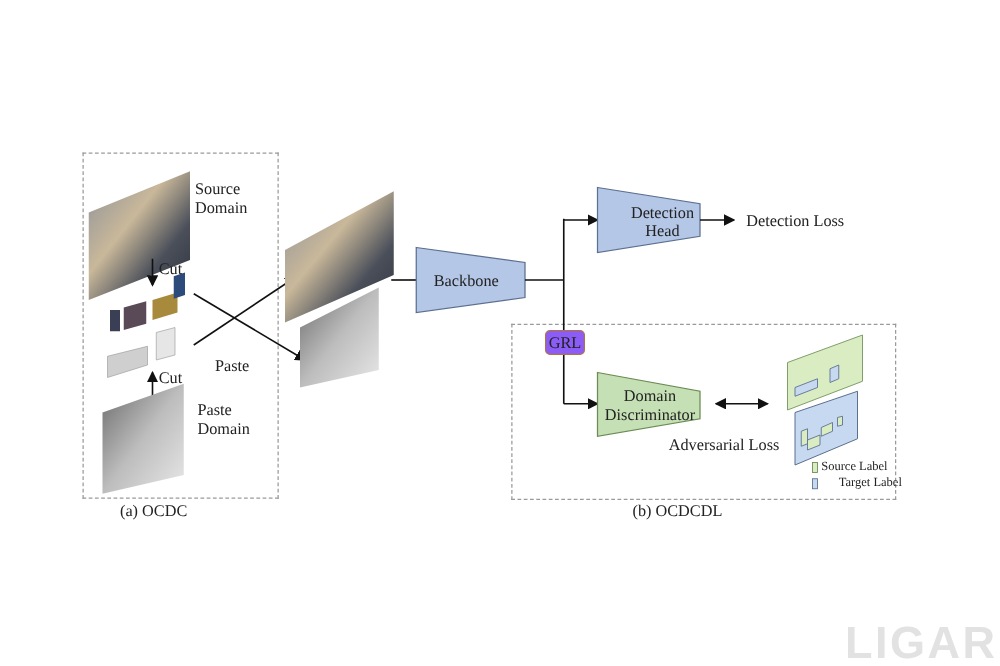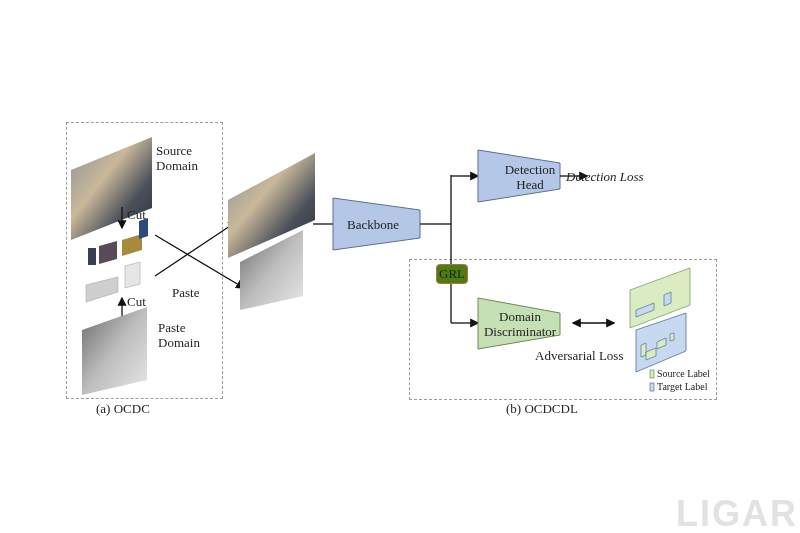--- a/index.html
+++ b/index.html
@@ -86,48 +86,48 @@
   <polygon points="636,330 686,313 686,351 636,372" fill="#c6d9f1" stroke="#5b6f8f" stroke-width="0.8"></polygon>
   <polygon points="641,345 646,343 646,355 641,357" fill="#d9ecc2" stroke="#5b6f8f" stroke-width="0.7"></polygon>
   <polygon points="646,352 656,348 656,356 646,360" fill="#d9ecc2" stroke="#5b6f8f" stroke-width="0.7"></polygon>
   <polygon points="657,342 666,338 666,345 657,349" fill="#d9ecc2" stroke="#5b6f8f" stroke-width="0.7"></polygon>
   <polygon points="670,334 674,333 674,340 670,341" fill="#d9ecc2" stroke="#5b6f8f" stroke-width="0.7"></polygon>
 
   <rect x="650" y="370" width="4" height="8" fill="#d9ecc2" stroke="#6b8a55" stroke-width="0.7"></rect>
   <rect x="650" y="383" width="4" height="8" fill="#c6d9f1" stroke="#5b6f8f" stroke-width="0.7"></rect>
 </svg>
 
-<div class="abs center lbl" style="left:436px;top:264px;width:30px;height:18px;line-height:18px;background:#4d7c0f;border:1px solid #b07050;border-radius:4px;">
+<div class="abs center lbl" style="left:436px;top:264px;width:30px;height:18px;line-height:18px;background:#8b5cf6;border:1px solid #b07050;border-radius:4px;">
   <span>GRL</span>
 </div>
 
 <div class="abs lbl" style="left:156px;top:143px;">
   <div>Source</div>
   <div>Domain</div>
 </div>
 <div class="abs lbl" style="left:127px;top:207px;">Cut</div>
 <div class="abs lbl" style="left:127px;top:294px;">Cut</div>
 <div class="abs lbl" style="left:172px;top:273px;margin-top:12px;">Paste</div>
 <div class="abs lbl" style="left:158px;top:320px;">
   <div>Paste</div>
   <div>Domain</div>
 </div>
 
 <div class="abs lbl center" style="left:335px;top:217px;width:76px;">Backbone</div>
 <div class="abs lbl center" style="left:480px;top:162px;width:100px;">
   <div>Detection</div>
   <div>Head</div>
 </div>
-<div class="abs lbl" style="left:566px;top:169px;font-style:italic;">Detection Loss</div>
+<div class="abs lbl" style="left:597px;top:169px;">Detection Loss</div>
 
 <div class="abs lbl center" style="left:480px;top:309px;width:80px;">
   <div>Domain</div>
   <div>Discriminator</div>
 </div>
 <div class="abs lbl" style="left:535px;top:348px;">Adversarial Loss</div>
 
 <div class="abs legtxt" style="left:657px;top:368px;">Source Label</div>
-<div class="abs legtxt" style="left:657px;top:381px;">Target Label</div>
+<div class="abs legtxt" style="left:671px;top:381px;">Target Label</div>
 
 <div class="abs caption" style="left:96px;top:401px;width:100px;">(a) OCDC</div>
 <div class="abs caption" style="left:506px;top:401px;width:110px;">(b) OCDCDL</div>
 
 <div class="abs watermark" style="left:676px;top:493px;">LIGARE</div>
 
 </body></html>

